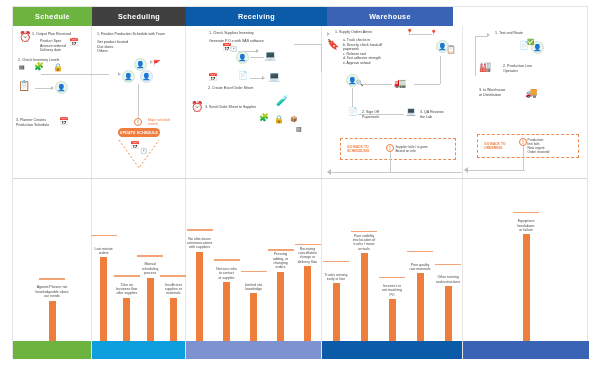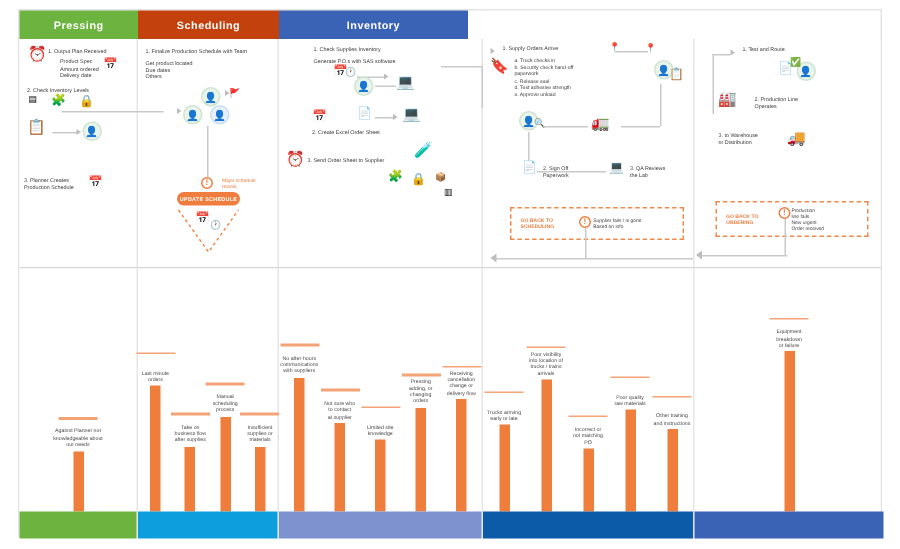--- a/index.html
+++ b/index.html
@@ -207,23 +207,24 @@
   }
   .funnel-svg{ position:absolute; }
 </style>
 </head>
 <body>
 
 <div id="board">
   <div class="card">
 
     <div class="header-band" id="headerBand">
-        <div class="lane-head" style="background: rgb(108, 179, 63); width: 79px;">Pressing</div>
-        <div class="lane-head" style="background: #c2410c; width: 94px;">Scheduling</div>
-        <div class="lane-head" style="background: rgb(58, 98, 181); width: 126px;">Inventory</div>
+        <div class="lane-head" style="background: rgb(108, 179, 63); width: 79px;">Schedule</div>
+        <div class="lane-head" style="background: #404040; width: 94px;">Scheduling</div>
+        <div class="lane-head" style="background: rgb(11, 91, 168); width: 141px;">Receiving</div>
+        <div class="lane-head" style="background: rgb(58, 98, 181); width: 126px;">Warehouse</div>
       </div>
 
     <div class="upper" id="upperRegion">
 
       <div class="lane-col" style="left:0px; width:79px;">
         <span class="glyph lg" style="left:6px; top:6px;">⏰</span>
         <div class="step-txt" style="left:19px; top:6px; width:58px;">1. Output Plan Received</div>
         <div class="step-txt" style="left:27px; top:13px; width:38px;">Product Spec
 Amount ordered
 Delivery date</div>

